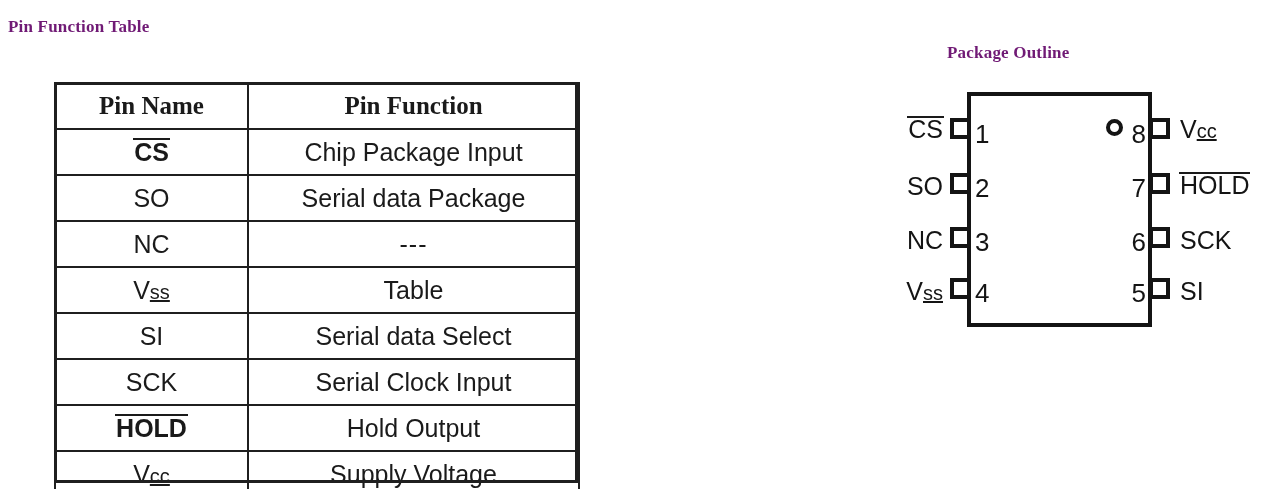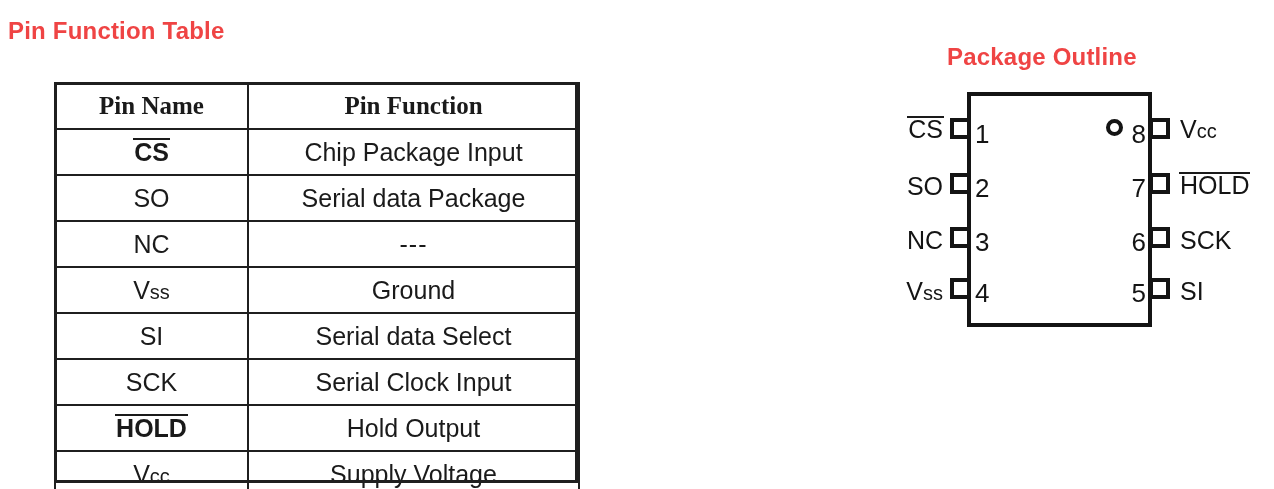--- a/index.html
+++ b/index.html
@@ -15,24 +15,25 @@
     overflow: hidden;
     font-family: "Liberation Sans", sans-serif;
     color: #1a1a1a;
     -webkit-font-smoothing: antialiased;
   }
 
   
   .section-title {
     position: absolute;
     font-weight: bold;
-    font-size: 24px;
+    font-size: 17px;
     letter-spacing: 0.2px;
-    color: #ef4444;
-    white-space: nowrap;
+    color: #701a75;
+    white-space: nowrap;
+    font-family: Liberation Serif, serif;
   }
 
   
   #pin-table-title { left: 8px; top: 17px; }
 
   #pin-table-wrap {
     position: absolute;
     left: 54px;
     top: 82px;
     width: 524px;
@@ -159,21 +160,21 @@
     position: absolute;
     font-size: 25px;
     line-height: 1;
     color: #141414;
     white-space: nowrap;
   }
   .pin-label.left  { right: 327px; text-align: right; }
   .pin-label.right { left: 320px;  text-align: left;  }
 
   
-  .sc { font-size: 0.80em; }
+  .sc { font-size: 0.80em; text-decoration: underline; }
 </style>
 </head>
 <body>
 
 <div class="section-title" id="pin-table-title">Pin Function Table</div>
 
 <div id="pin-table-wrap">
   <table class="pin-table">
     <colgroup>
         <col class="c-name">
@@ -198,21 +199,21 @@
         <td>Serial data Package</td>
       </tr>
 
       <tr>
         <td class="name-cell">NC</td>
         <td class="dash-cell">---</td>
       </tr>
 
       <tr>
         <td class="name-cell"><span>V</span><span class="sc">ss</span></td>
-        <td>Ground</td>
+        <td>Table</td>
       </tr>
 
       <tr>
         <td class="name-cell">SI</td>
         <td>Serial data Select</td>
       </tr>
 
       <tr>
         <td class="name-cell">SCK</td>
         <td>Serial Clock Input</td>

